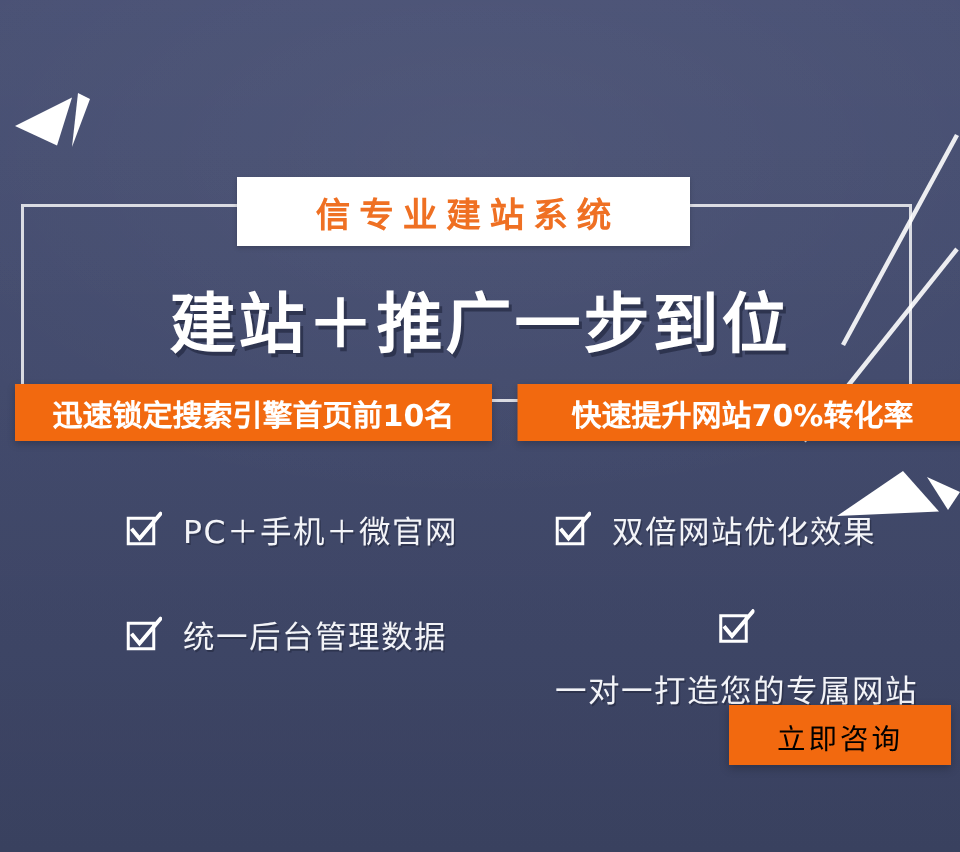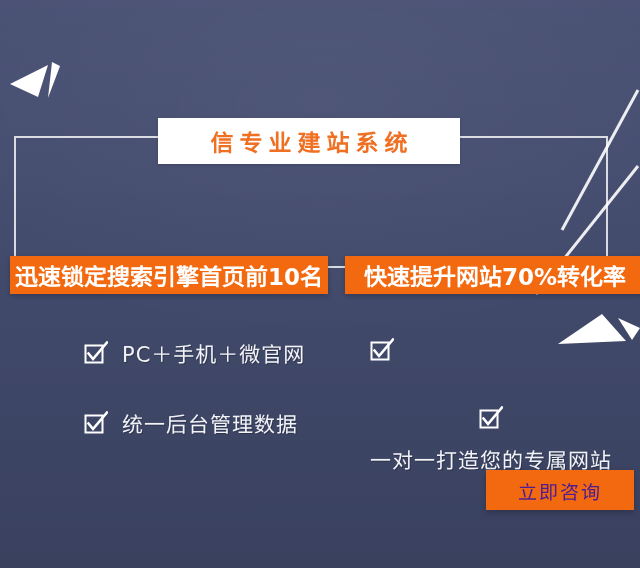--- a/index.html
+++ b/index.html
@@ -114,21 +114,21 @@
     height: 38px;
     background: #f2690f;
     display: flex;
     align-items: center;
     box-shadow: 0 2px 5px rgba(0,0,0,0.22);
   }
   .bar-left  { left: 10px;  width: 318px; justify-content: center; }
   .bar-right { left: 345px; width: 300px; justify-content: center; }
   .bar-text {
     color: #ffffff;
-    font-size: 23px;
+    font-size: 20px;
     font-weight: 700;
     white-space: nowrap;
     letter-spacing: 0px;
     font-family: "DejaVu Sans", "Liberation Sans", sans-serif;
   }
 
   
   .features {
     position: absolute;
     left: 0;
@@ -166,21 +166,21 @@
 
   
   .cta {
     position: absolute;
     left: 486px;
     top: 470px;
     width: 148px;
     height: 40px;
     background: #f2690f;
     border: none;
-    color: #4c1d95;
+    color: #000000;
     font-size: 19px;
     font-weight: 400;
     letter-spacing: 2px;
     cursor: pointer;
     font-family: "DejaVu Sans", "Liberation Sans", sans-serif;
     box-shadow: 0 2px 6px rgba(0,0,0,0.25);
     padding: 4px;
   }
 </style>
 </head>
@@ -210,20 +210,21 @@
       <line x1="42" y1="160" x2="118" y2="20" stroke="#ffffff" stroke-width="3" opacity="0.9"></line>
     </svg>
   </div>
 
   <div class="frame"></div>
 
   <div class="label-box">
     <span class="label-text">信专业建站系统</span>
   </div>
 
+  <div class="headline">建站＋推广一步到位</div>
 
   <div class="bars">
     <div class="bar bar-left">
       <span class="bar-text">迅速锁定搜索引擎首页前10名</span>
     </div>
     <div class="bar bar-right">
       <span class="bar-text">快速提升网站70%转化率</span>
     </div>
   </div>
 
@@ -239,20 +240,21 @@
       <span class="label">PC＋手机＋微官网</span>
     </div>
 
     <div class="feature feature-1">
       <span class="check-icon">
         <svg width="24" height="24" viewBox="0 0 24 24" aria-hidden="true">
           <rect x="1.5" y="4.5" width="17" height="17" fill="none" stroke="#ffffff" stroke-width="2"></rect>
           <path d="M4.5 12.5 L9 18 L23 1.5" fill="none" stroke="#ffffff" stroke-width="2.6" stroke-linecap="square" stroke-linejoin="miter"></path>
         </svg>
       </span>
+      <span class="label">双倍网站优化效果</span>
     </div>
 
     <div class="feature feature-2">
       <span class="check-icon">
         <svg width="24" height="24" viewBox="0 0 24 24" aria-hidden="true">
           <rect x="1.5" y="4.5" width="17" height="17" fill="none" stroke="#ffffff" stroke-width="2"></rect>
           <path d="M4.5 12.5 L9 18 L23 1.5" fill="none" stroke="#ffffff" stroke-width="2.6" stroke-linecap="square" stroke-linejoin="miter"></path>
         </svg>
       </span>
       <span class="label">统一后台管理数据</span>

